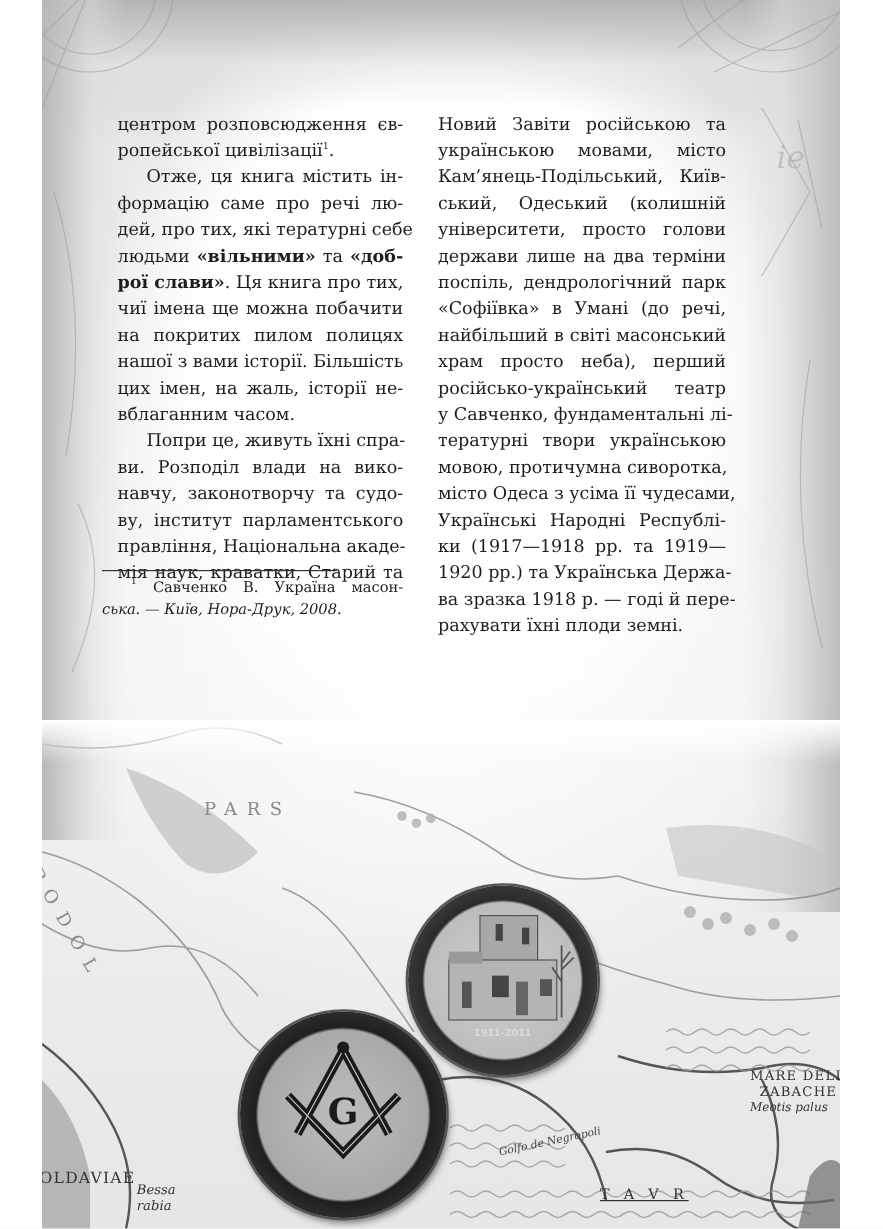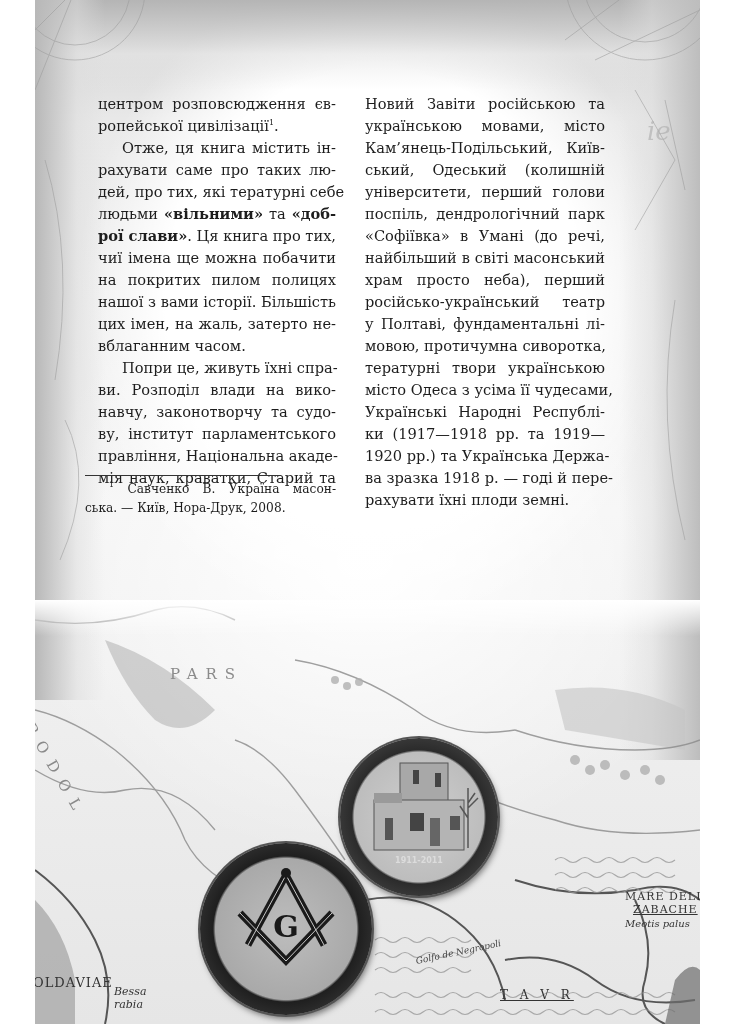--- a/index.html
+++ b/index.html
@@ -61,21 +61,21 @@
     sup { font-size: 8px; line-height: 0; vertical-align: 6px; }
 
     .footnote-rule {
       position: absolute; left: 85px; top: 475px; width: 196px; height: 1px; background: #333;
     }
     .footnote {
       position: absolute; left: 85px; top: 480px; width: 251px;
       font-size: 12.2px; line-height: 19px; color: #1d1d1d;
     }
     .footnote .line { display: block; white-space: nowrap; text-align-last: justify; }
-    .footnote .line.last { text-align-last: left; }
+    .footnote .line.last { text-align-last: left; font-style: italic; }
 
     
     .coin {
       position: absolute; border-radius: 50%;
       box-shadow: 0 0 0 2px #555, 2px 4px 6px rgba(0,0,0,0.5);
     }
     .coin-house {
       left: 305px; top: 738px; width: 158px; height: 158px;
       background: radial-gradient(circle at 50% 50%, #cfcfcf 0%, #bdbdbd 58%, #2b2b2b 60%, #3a3a3a 73%, #8a8a8a 75%, #4a4a4a 100%);
     }
@@ -168,21 +168,21 @@
       <path d="M640 380 Q655 360 665 370 L665 424 L630 424 Z" fill="#6e6e6e" opacity="0.7"></path>
       <rect x="0" y="0" width="665" height="120" fill="url(#fadeTop)"></rect>
     </svg>
 
     <span class="map-label caps" style="left:135px; top:65px;">PARS</span>
     <span class="map-label caps" style="left:2px; top:120px; transform: rotate(60deg); transform-origin: left top; letter-spacing:10px;">PODOL</span>
     <span class="map-label big" style="left:-2px; top:375px; font-size:13px;">OLDAVIAE</span>
     <span class="map-label" style="left:79px; top:385px; font-size:11px; color:#333;">Bessa</span>
     <span class="map-label" style="left:79px; top:398px; font-size:11px; color:#333;">rabia</span>
     <span class="map-label big" style="left:590px; top:290px;">MARE DELLE</span>
-    <span class="map-label big" style="left:598px; top:303px;text-decoration:underline;">ZABACHE</span>
+    <span class="map-label big" style="left:598px; top:303px;">ZABACHE</span>
     <span class="map-label" style="left:590px; top:318px; font-size:10px; color:#333;">Meotis palus</span>
     <span class="map-label" style="left:380px; top:347px; font-size:9px; color:#444; transform: rotate(-12deg);">Golfo de Negropoli</span>
     <span class="map-label big" style="left:465px; top:388px; font-size:12px; letter-spacing:4px;text-decoration:underline;">T A V R</span>
   </div>
 
   <div class="coin coin-house">
     <svg width="158" height="158" viewBox="0 0 158 158">
       <rect x="60" y="25" width="48" height="40" fill="#a8a8a8" stroke="#555"></rect>
       <rect x="34" y="62" width="90" height="50" fill="#b4b4b4" stroke="#555"></rect>
       <rect x="34" y="55" width="28" height="10" fill="#9a9a9a"></rect>
@@ -215,28 +215,28 @@
   </div>
 </div>
 
 <div class="col col-left">
   <p class="para">
     <span class="line">центром розповсюдження єв-</span>
     <span class="line last"><span>ропейської цивілізації</span><sup>1</sup>.</span>
   </p>
   <p class="para">
     <span class="line first-indent">Отже, ця книга містить ін-</span>
-    <span class="line">рахувати саме про таких лю-</span>
+    <span class="line">формацію саме про речі лю-</span>
     <span class="line">дей, про тих, які тературні себе</span>
     <span class="line"><span>людьми </span><b>«вільними»</b><span> та </span><b>«доб-</b></span>
     <span class="line"><b>рої слави»</b><span>. Ця книга про тих,</span></span>
     <span class="line">чиї імена ще можна побачити</span>
     <span class="line">на покритих пилом полицях</span>
     <span class="line">нашої з вами історії. Більшість</span>
-    <span class="line">цих імен, на жаль, затерто не-</span>
+    <span class="line">цих імен, на жаль, історії не-</span>
     <span class="line last">вблаганним часом.</span>
   </p>
   <p class="para">
     <span class="line first-indent">Попри це, живуть їхні спра-</span>
     <span class="line">ви. Розподіл влади на вико-</span>
     <span class="line">навчу, законотворчу та судо-</span>
     <span class="line">ву, інститут парламентського</span>
     <span class="line">правління, Національна акаде-</span>
     <span class="line">мія наук, краватки, Старий та</span>
   </p>
@@ -247,29 +247,30 @@
   <span class="line" style="padding-left:24px;"><sup>1</sup><span> Савченко В. Україна масон-</span></span>
   <span class="line last">ська. — Київ, Нора-Друк, 2008.</span>
 </div>
 
 <div class="col col-right">
   <p class="para">
     <span class="line">Новий Завіти російською та</span>
     <span class="line">українською мовами, місто</span>
     <span class="line">Кам’янець-Подільський, Київ-</span>
     <span class="line">ський, Одеський (колишній</span>
-    <span class="line">університети, перший голови</span>
+    <span class="line">університети, просто голови</span>
+    <span class="line">держави лише на два терміни</span>
     <span class="line">поспіль, дендрологічний парк</span>
     <span class="line">«Софіївка» в Умані (до речі,</span>
     <span class="line">найбільший в світі масонський</span>
     <span class="line">храм просто неба), перший</span>
     <span class="line">російсько-український театр</span>
-    <span class="line">у Полтаві, фундаментальні лі-</span>
+    <span class="line">у Савченко, фундаментальні лі-</span>
+    <span class="line">тературні твори українською</span>
     <span class="line">мовою, протичумна сиворотка,</span>
-    <span class="line">тературні твори українською</span>
     <span class="line">місто Одеса з усіма її чудесами,</span>
     <span class="line">Українські Народні Республі-</span>
     <span class="line">ки (1917—1918 рр. та 1919—</span>
     <span class="line">1920 рр.) та Українська Держа-</span>
     <span class="line">ва зразка 1918 р. — годі й пере-</span>
     <span class="line last">рахувати їхні плоди земні.</span>
   </p>
 </div>
 
 </body></html>

